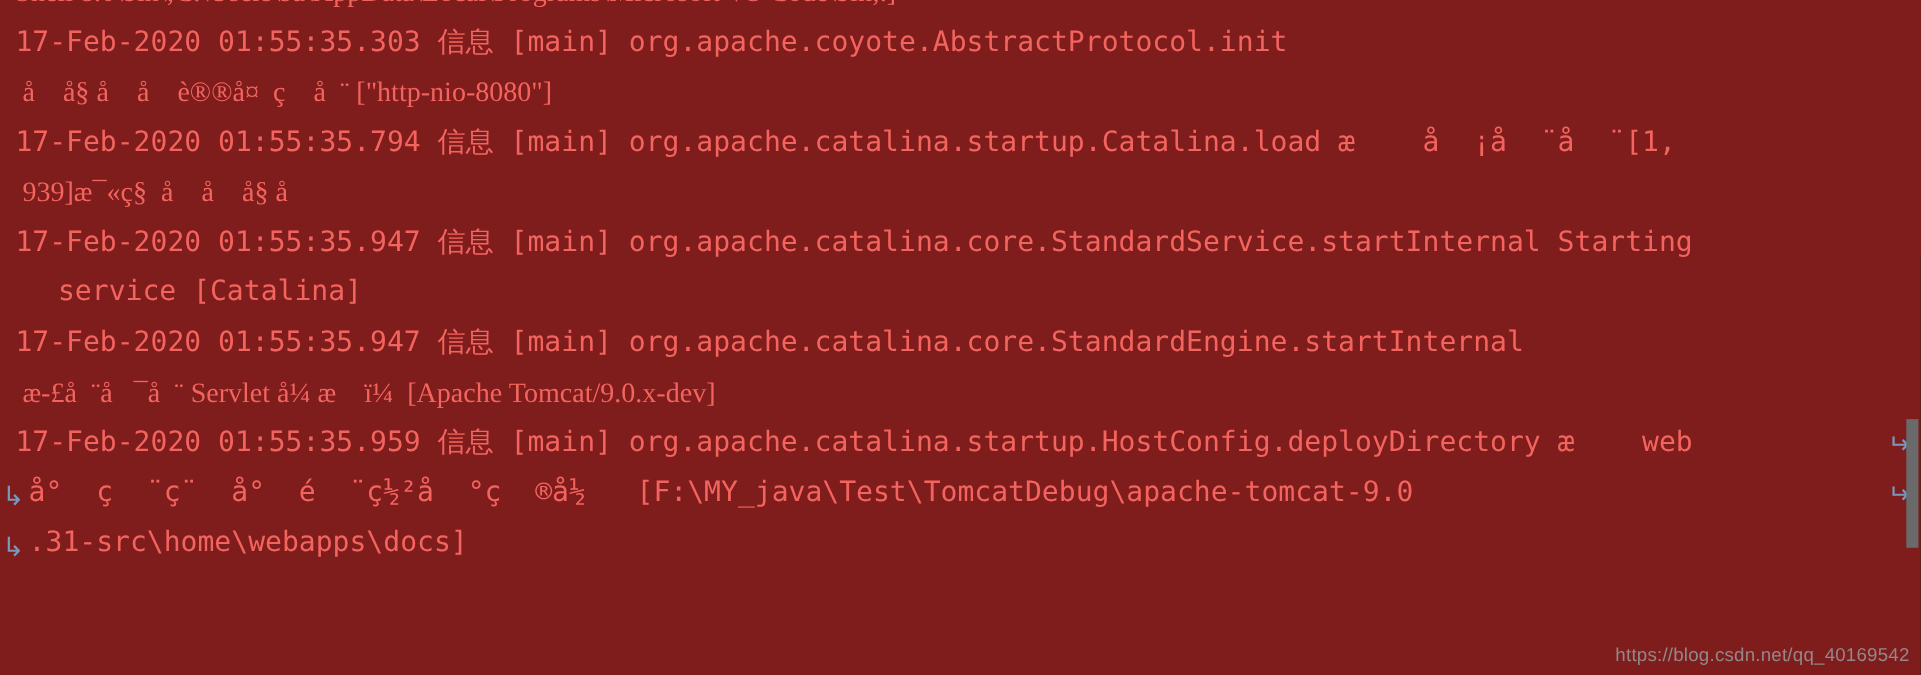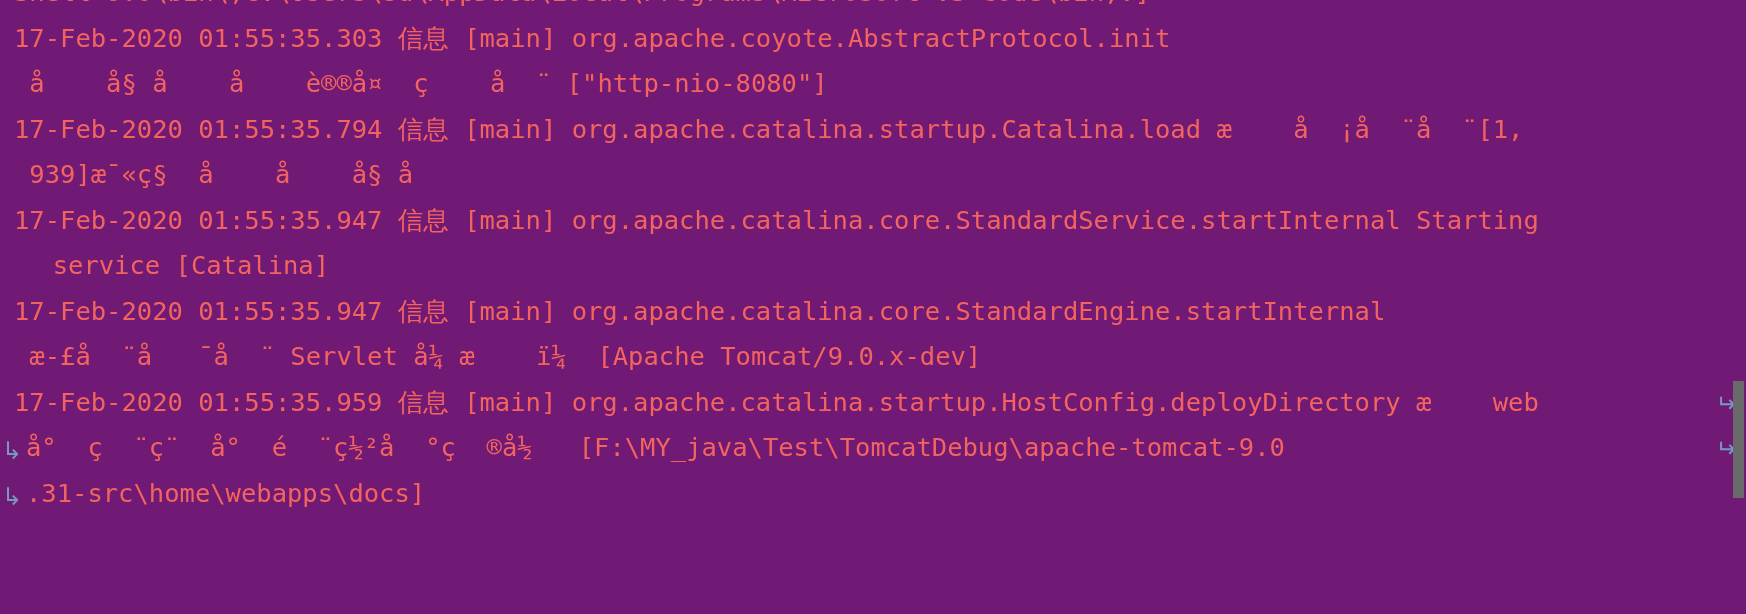--- a/index.html
+++ b/index.html
@@ -40,20 +40,21 @@
   .log-line {
     position: relative;
     height: 45.5px;
     padding-left: 14px;
     box-sizing: border-box;
     color: #f4645f;
   }
 
   
   .log-line.cont {
+    font-family: Liberation Serif, serif;
   }
   .log-line.cont-deep {
     padding-left: 22px;
   }
   .log-line.cont-flush {
     padding-left: 26px;
   }
 
   .line-text {
     display: inline;
@@ -125,23 +126,24 @@
     line-height: 45.5px;
     padding-left: 14px;
     box-sizing: border-box;
     white-space: pre;
     overflow: hidden;
   }
 </style>
 </head>
 <body style="background: rgb(43, 43, 43);">
 
-<div id="terminal" style="background: #701a75;">
+<div id="terminal" style="background: #7f1d1d;">
 
   <div id="clipped-top-row" style="color: rgb(244, 100, 95);">Microsoft\PowerShell\7\;C:\Program Files\PowerShell\7\;C:\Program Files\PowerShell\7\</div>
 
   <div id="log-output"><div class="log-line cont" id="line-classpath-tail" style="color: rgb(244, 100, 95);"><span class="line-text" style="color: rgb(244, 100, 95);">Shell 8.0\bin\;C:\Users\su\AppData\Local\Programs\Microsoft VS Code\bin;.]</span></div><div class="log-line " id="line-abstractprotocol-init" style="color: rgb(244, 100, 95);"><span class="line-text" style="color: rgb(244, 100, 95);">17-Feb-2020 01:55:35.303 信息 [main] org.apache.coyote.AbstractProtocol.init</span></div><div class="log-line cont" id="line-abstractprotocol-init-cont" style="color: rgb(244, 100, 95);"><span class="line-text" style="color: rgb(244, 100, 95);"> å    å§ å    å    è®®å¤  ç    å  ¨ ["http-nio-8080"]</span></div><div class="log-line " id="line-catalina-load" style="color: rgb(244, 100, 95);"><span class="line-text" style="color: rgb(244, 100, 95);">17-Feb-2020 01:55:35.794 信息 [main] org.apache.catalina.startup.Catalina.load æ    å  ¡å  ¨å  ¨[1,</span></div><div class="log-line cont" id="line-catalina-load-cont" style="color: rgb(244, 100, 95);"><span class="line-text" style="color: rgb(244, 100, 95);"> 939]æ¯«ç§  å    å    å§ å</span></div><div class="log-line " id="line-standardservice-start" style="color: rgb(244, 100, 95);"><span class="line-text" style="color: rgb(244, 100, 95);">17-Feb-2020 01:55:35.947 信息 [main] org.apache.catalina.core.StandardService.startInternal Starting</span></div><div class="log-line cont-deep" id="line-standardservice-start-cont" style="color: rgb(244, 100, 95);"><span class="line-text" style="color: rgb(244, 100, 95);">  service [Catalina]</span></div><div class="log-line " id="line-standardengine-start" style="color: rgb(244, 100, 95);"><span class="line-text" style="color: rgb(244, 100, 95);">17-Feb-2020 01:55:35.947 信息 [main] org.apache.catalina.core.StandardEngine.startInternal</span></div><div class="log-line cont" id="line-standardengine-start-cont" style="color: rgb(244, 100, 95);"><span class="line-text" style="color: rgb(244, 100, 95);"> æ-£å  ¨å   ¯å  ¨ Servlet å¼ æ    ï¼  [Apache Tomcat/9.0.x-dev]</span></div><div class="log-line " id="line-hostconfig-deploydirectory" style="color: rgb(244, 100, 95);"><span class="line-text" style="color: rgb(244, 100, 95);">17-Feb-2020 01:55:35.959 信息 [main] org.apache.catalina.startup.HostConfig.deployDirectory æ    web</span><span class="wrap-arrow right-end" style="color: rgb(122, 159, 196);">↵</span></div><div class="log-line cont-flush" id="line-hostconfig-deploydirectory-cont1" style="color: rgb(244, 100, 95);"><span class="line-text" style="color: rgb(244, 100, 95);">å°  ç  ¨ç¨  å°  é  ¨ç½²å  °ç  ®å½   [F:\MY_java\Test\TomcatDebug\apache-tomcat-9.0</span><span class="wrap-arrow right-end" style="color: rgb(122, 159, 196);">↵</span><span class="wrap-arrow left-start" style="color: rgb(122, 159, 196);">↳</span></div><div class="log-line cont-flush" id="line-hostconfig-deploydirectory-cont2" style="color: rgb(244, 100, 95);"><span class="line-text" style="color: rgb(244, 100, 95);">.31-src\home\webapps\docs]</span><span class="wrap-arrow left-start" style="color: rgb(122, 159, 196);">↳</span></div></div>
 
   <div id="scrollbar-track">
     <div id="scrollbar-thumb" style="background: rgb(106, 106, 106); top: 381px; height: 117px;"></div>
   </div>
 
+  <div id="watermark">https://blog.csdn.net/qq_40169542</div>
 </div>
 
 </body></html>

